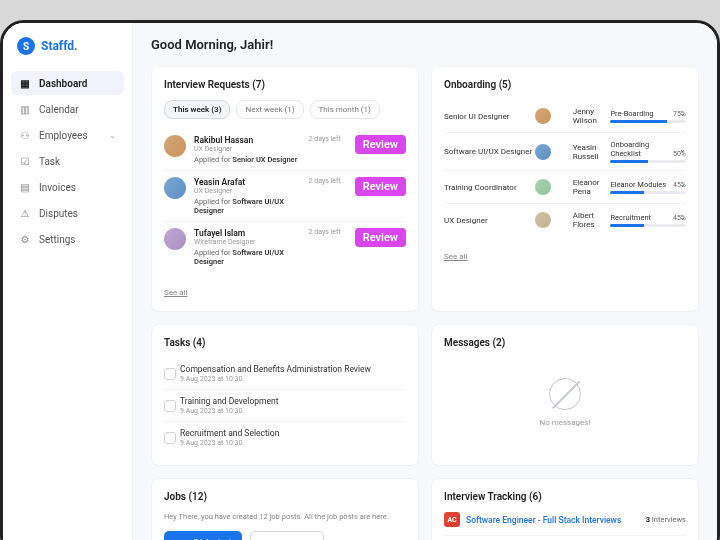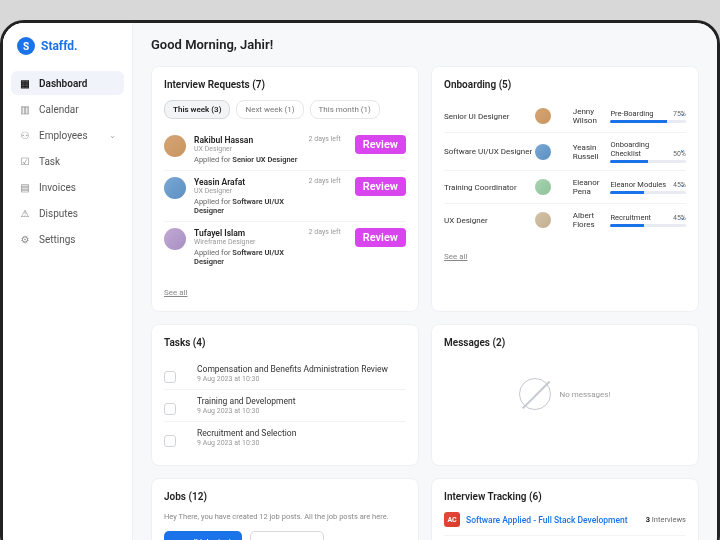--- a/index.html
+++ b/index.html
@@ -45,27 +45,27 @@
 .onb-job{font-size:8px;color:#333}
 .onb-cand{display:flex;align-items:center;gap:22px}
 .onb-cand .avatar{width:16px;height:16px}
 .onb-cand-name{font-size:8px;color:#333}
 .onb-stage{font-size:7.5px}
 .stage-label{display:flex;justify-content:space-between;align-items:center;color:#333;margin-bottom:2px}
 .stage-chev{color:#1a73e8;font-size:8px}
 .prog{height:3px;background:#e8ecf2;border-radius:2px;overflow:hidden;position:relative}
 .prog-fill{height:100%;background:#1a73e8}
 .prog-pct{font-size:7px;color:#666;position:absolute;right:0;top:-10px}
-.task-row{display:flex;align-items:flex-end;gap:21px;padding:6px 0;border-bottom:1px solid #f2f3f5}
+.task-row{display:flex;align-items:center;gap:4px;padding:6px 0;border-bottom:1px solid #f2f3f5}
 .task-row:last-of-type{border-bottom:none}
 .checkbox{width:12px;height:12px;border:1.5px solid #d0d4da;border-radius:3px;margin-top:1px;flex-shrink:0}
 .task-info{flex:1}
 .task-name{font-size:8.5px;color:#333}
 .task-date{font-size:7px;color:#999;margin-top:1px}
-.msg-empty{display:flex;flex-direction:row;align-items:center;justify-content:center;padding:20px 0;gap:8px}
+.msg-empty{display:flex;flex-direction:column;align-items:center;justify-content:center;padding:20px 0;gap:8px}
 .msg-icon{width:32px;height:32px;border:1.5px solid #c5c9cf;border-radius:50%;position:relative}
 .msg-icon::after{content:'';position:absolute;width:38px;height:1.5px;background:#c5c9cf;top:50%;left:-3px;transform:rotate(-45deg)}
 .msg-text{font-size:8px;color:#999}
 .jobs-sub{font-size:7.5px;color:#888;margin-bottom:10px}
 .jobs-btns{display:flex;gap:8px}
 .btn-primary{background:#1a73e8;color:#fff;font-size:8px;font-weight:600;padding:6px 10px;border-radius:5px;border:none;cursor:pointer}
 .btn-outline{background:#fff;color:#333;font-size:8px;font-weight:500;padding:6px 10px;border-radius:5px;border:1px solid #d5d8dd;cursor:pointer}
 .track-top{display:flex;align-items:center;gap:6px;margin-bottom:8px;padding-bottom:8px;border-bottom:1px solid #f2f3f5}
 .track-logo{width:16px;height:15px;border-radius:3px;background:linear-gradient(135deg,#e84a3a,#d63a2a);display:flex;align-items:center;justify-content:center;color:#fff;font-size:7px;font-weight:700}
 .track-title{font-size:8.5px;color:#1a73e8;font-weight:500;flex:1}
@@ -287,21 +287,21 @@
       <div class="jobs-btns">
         <button class="btn-primary">See all jobs (12)</button>
         <button class="btn-outline">+ Create a Job</button>
       </div>
     </div>
 
     <div class="card">
       <div class="card-title">Interview Tracking (6)</div>
       <div class="track-top">
         <div class="track-logo">AC</div>
-        <div class="track-title">Software Applied - Full Stack Development</div>
+        <div class="track-title">Software Engineer - Full Stack Interviews</div>
         <div class="track-count"><b>3</b> <span>Interviews</span></div>
       </div>
       <div id="track-rows">
               <div class="track-row"></div>
             </div>
     </div>
 
   </div>
 </main>
 

